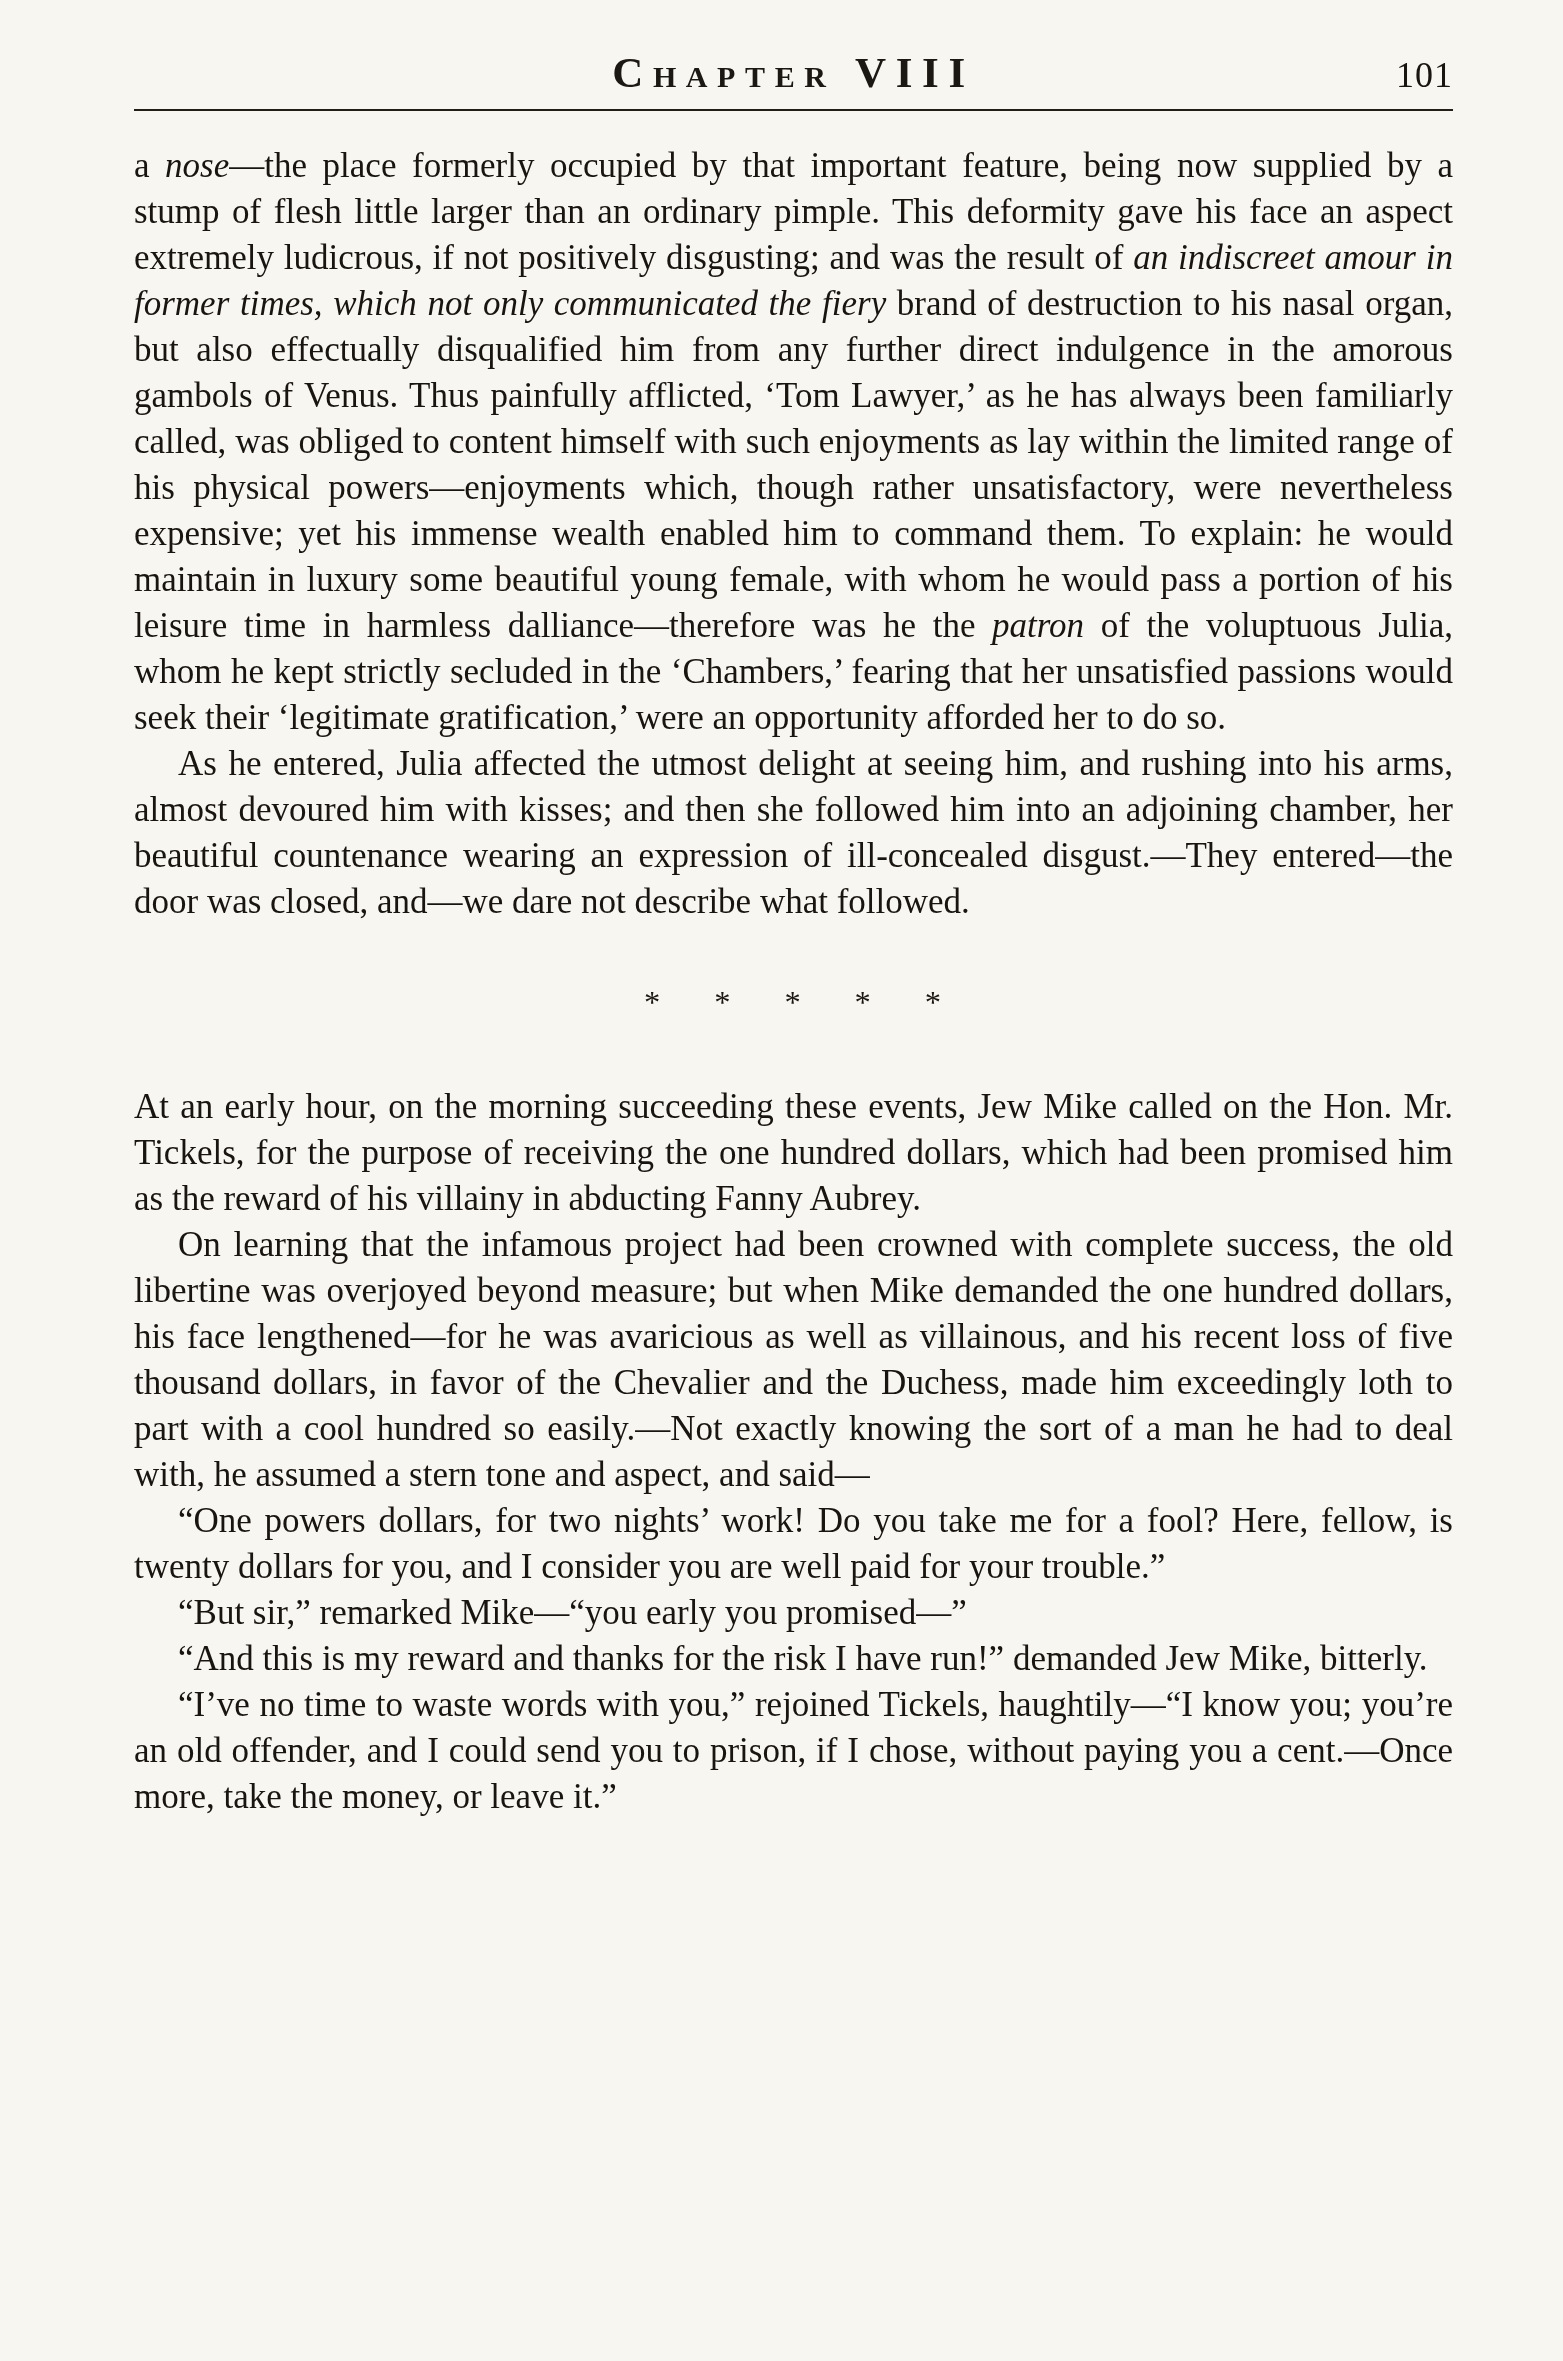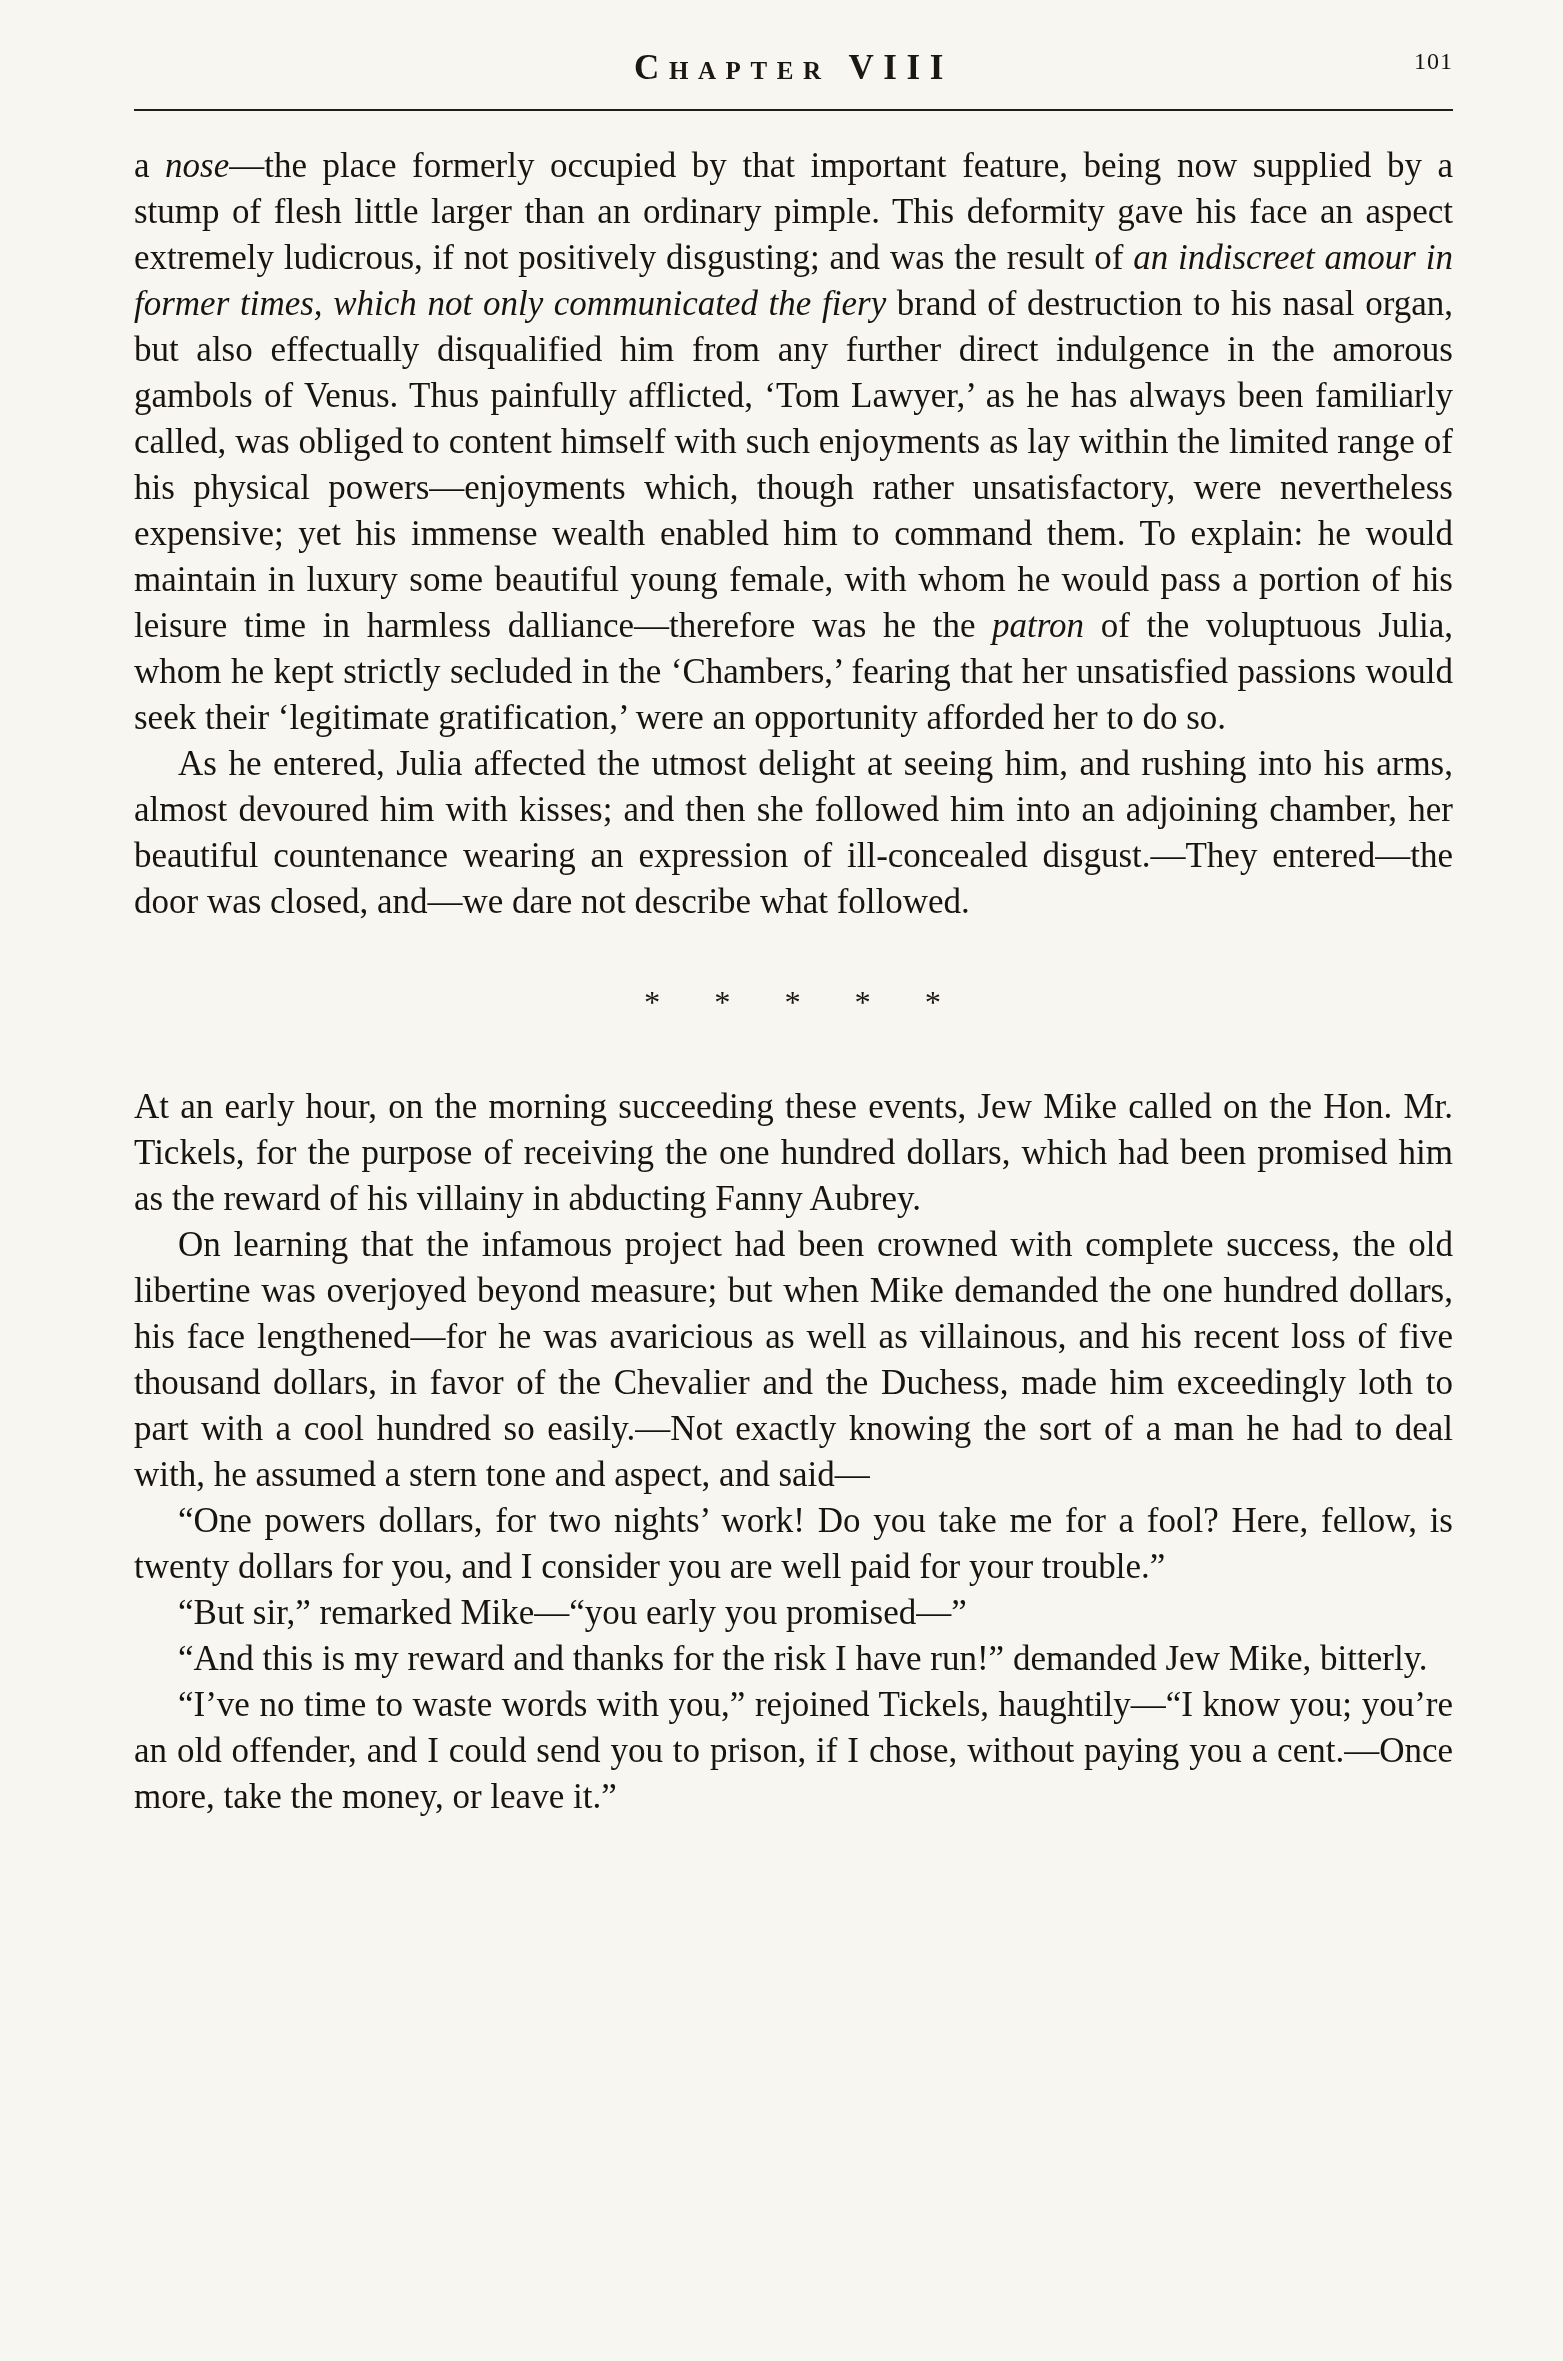--- a/index.html
+++ b/index.html
@@ -24,29 +24,29 @@
     height: 59px;
   }
   .chapter-title {
     position: absolute;
     left: 0;
     right: 0;
     top: 0;
     text-align: center;
     font-variant: small-caps;
     font-weight: 600;
-    font-size: 35px;
+    font-size: 43px;
     letter-spacing: 9.6px;
     color: #1b1712;
   }
   .page-number {
     position: absolute;
     right: 0;
-    top: 0;
-    font-size: 24px;
+    top: 6px;
+    font-size: 36px;
     letter-spacing: 1px;
   }
   .header-rule {
     border: none;
     border-bottom: 2.9px solid #221d16;
     margin: 1.9px 0 0 0;
   }
   .page-body {
     margin-top: 32.5px;
     font-size: 35px;

